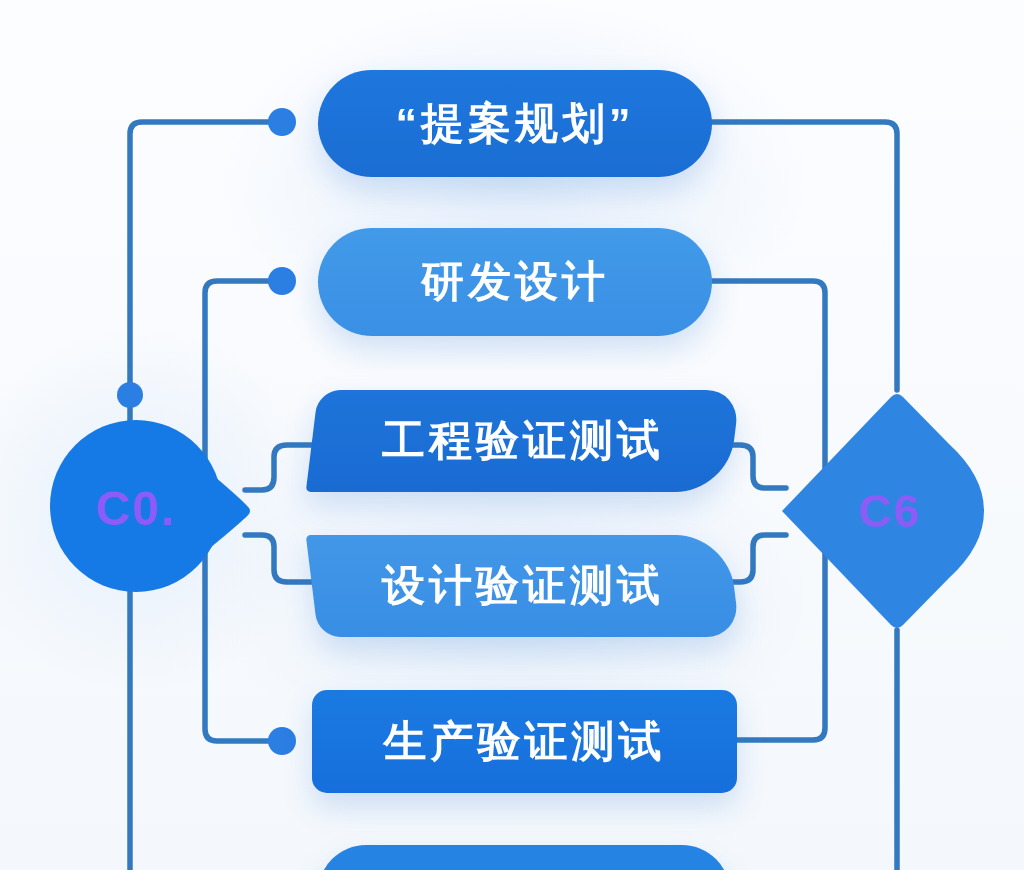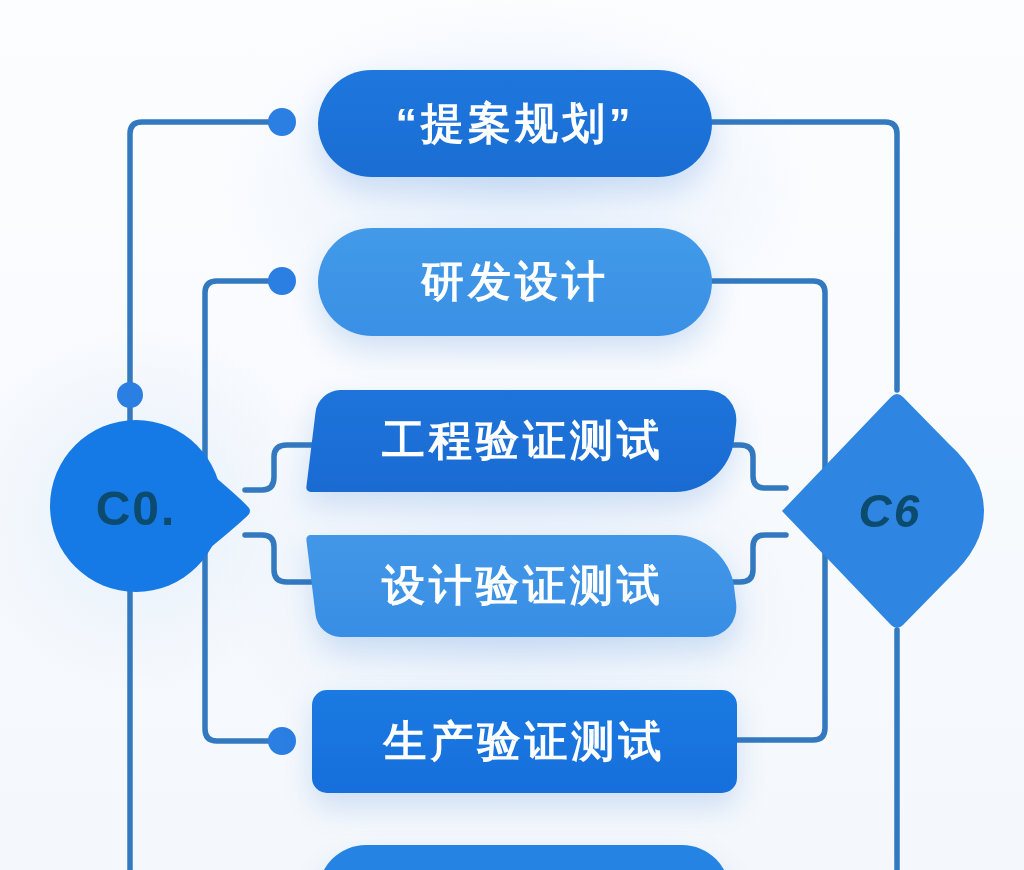--- a/index.html
+++ b/index.html
@@ -65,27 +65,27 @@
     background: #2583e4;
     border-radius: 52px;
   }
 
   .milestone-label {
     position: absolute;
     z-index: 3;
     display: flex;
     align-items: center;
     justify-content: center;
-    color: #0c4a6e;
+    color: #8b5cf6;
     font-weight: bold;
     letter-spacing: 2px;
     box-shadow: none;
   }
   .label-c0 { left: 48px;  top: 480px; width: 176px; height: 56px; font-size: 48px; }
-  .label-c6 { left: 810px; top: 483px; width: 160px; height: 56px; font-size: 46px; font-style: italic; }
+  .label-c6 { left: 810px; top: 483px; width: 160px; height: 56px; font-size: 46px; }
 </style>
 </head>
 <body>
 
 <div id="stage">
 
   <svg id="wires" width="1024" height="870" viewBox="0 0 1024 870">
     <g fill="none" stroke-width="5.5" stroke-linecap="round" stroke-linejoin="round">
       <path d="M 282 122 H 142 Q 130 122 130 134 V 870" stroke="#3379c0"></path>
       <path d="M 282 281 H 217 Q 205 281 205 293 V 729 Q 205 741 217 741 H 282" stroke="#3379c0"></path>

